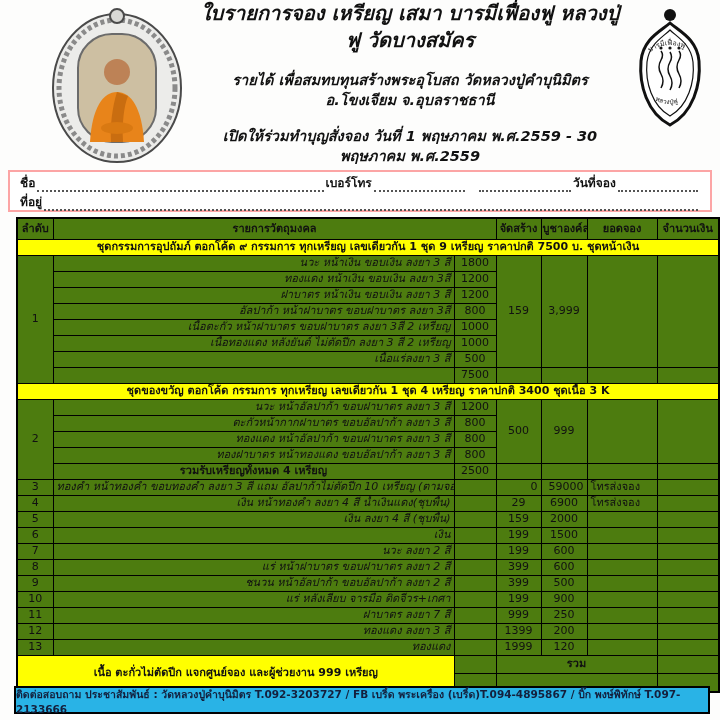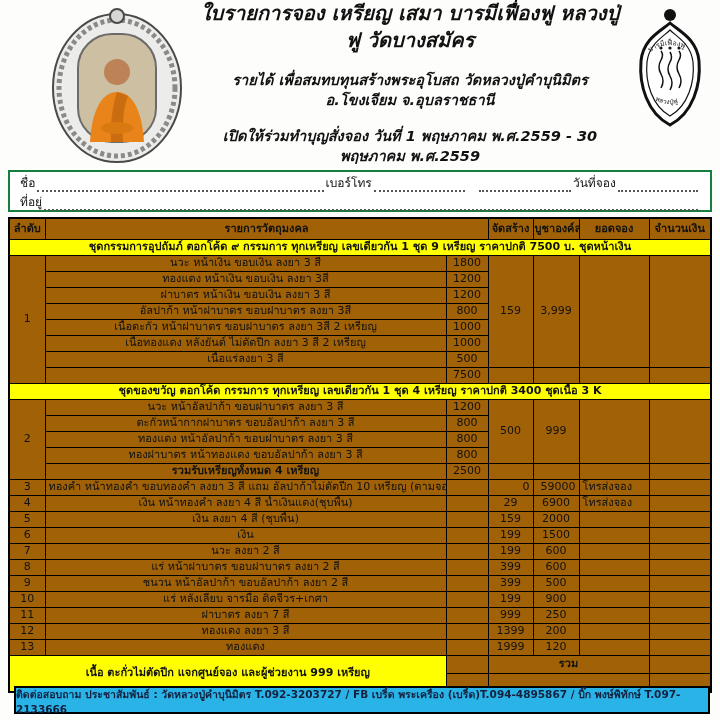--- a/index.html
+++ b/index.html
@@ -9,34 +9,34 @@
   .logo-left{position:absolute;left:46px;top:6px;}
   .logo-right{position:absolute;right:10px;top:8px;}
   .titles{margin:0 95px 0 195px;text-align:center;
           font-style:italic;font-weight:bold;line-height:1.35;}
   .t1{font-size:20px;margin-bottom:17px;}
   .t2{font-size:14.5px;margin-bottom:17px;}
   .t3{font-size:14.5px;margin-bottom:9px;}
   .t4{font-size:14.5px;}
   
   .form-box{position:absolute;left:8px;right:8px;top:170px;height:42px;
-            border:2px solid #15803d;padding:1px 10px 4px 10px;box-sizing:border-box;
-            font-size:12px;font-weight:normal;background:#fff;}
+            border:2px solid #fca5a5;padding:1px 10px 4px 10px;box-sizing:border-box;
+            font-size:12px;font-weight:bold;background:#fff;}
   .form-line{display:flex;align-items:flex-end;height:19px;}
   .dots{border-bottom:2px dotted #555;height:13px;margin:0 2px;}
   .gap{width:10px;}
   
-  table.main{position:absolute;left:8px;top:217px;border-collapse:collapse;
-             table-layout:fixed;width:704px;border:2px solid #000;background:#a16207;}
+  table.main{position:absolute;left:16px;top:217px;border-collapse:collapse;
+             table-layout:fixed;width:704px;border:2px solid #000;background:#4d7c0f;}
   .main td,.main th{border:1px solid #000;font-size:11px;padding:0 3px;height:15px;
                     line-height:1.1;vertical-align:middle;overflow:hidden;white-space:nowrap;}
   .main th{font-weight:600;text-align:center;height:20px;font-size:11px;padding:0 1px;}
   .band{background:#ffff00;font-weight:bold;text-align:center;height:19px;font-size:12px;}
   .no{text-align:center;}
-  .item{text-align:center;padding-left:5px;}
+  .item{text-align:right;padding-left:5px;font-style:italic;}
   .sub{text-align:center;}
   .num{text-align:center;}
   .ra{text-align:right;padding-right:2px;}
   .ord{text-align:left;padding-left:5px;}
   .gtl{text-align:center;font-weight:bold;font-size:11.5px;}
   .ynote{background:#ffff00;font-weight:bold;text-align:center;font-size:12.5px;height:18px;}
   .sum{text-align:center;font-weight:700;margin-top:13px;}
   .h18 td{height:17px;}
   
   .contact-bar{position:absolute;left:14px;right:10px;top:686px;height:24px;

